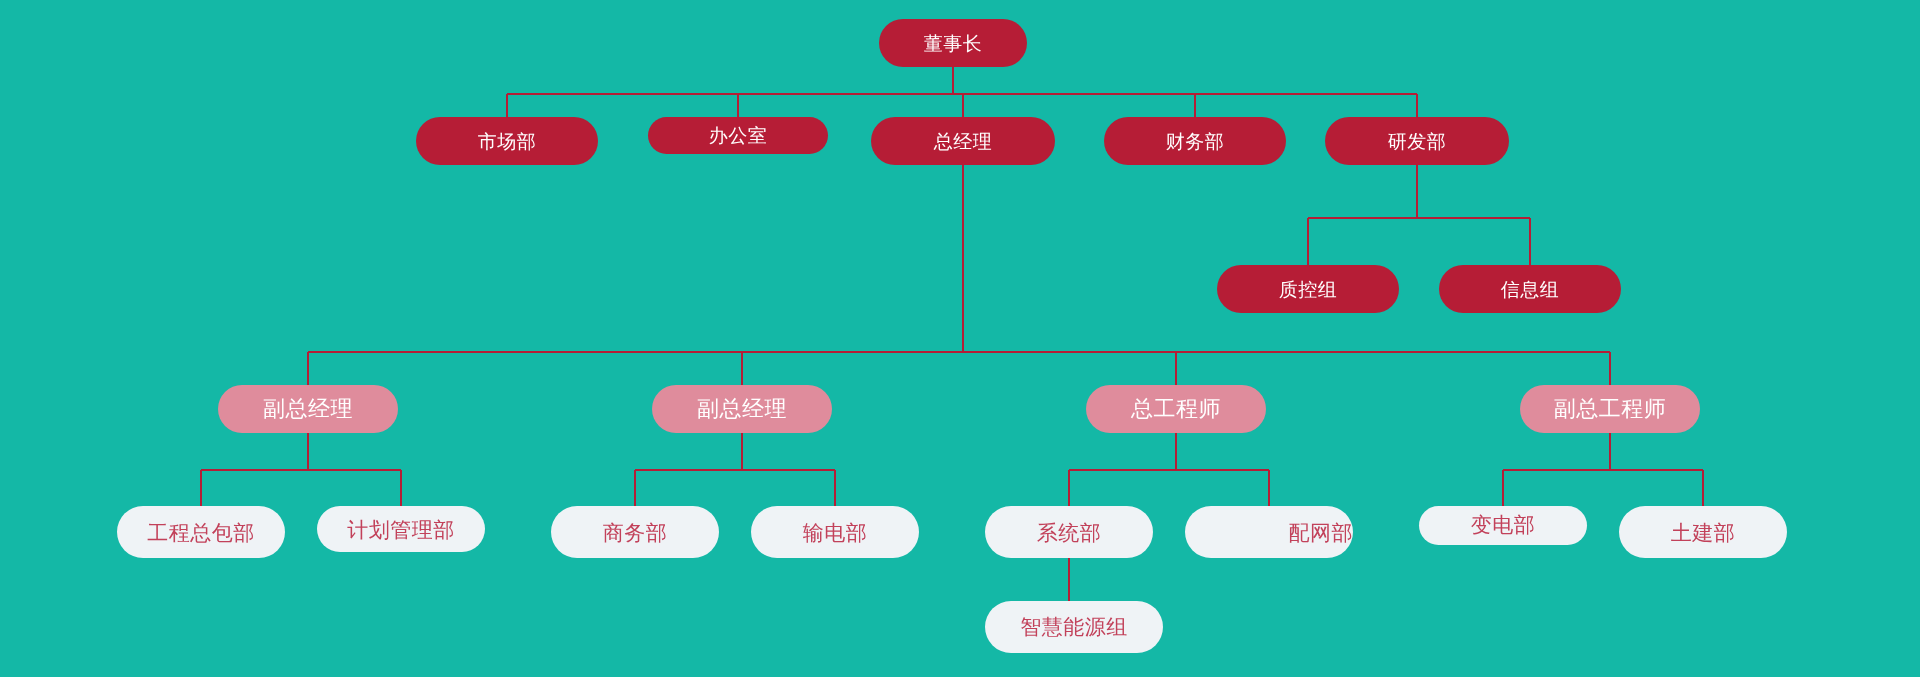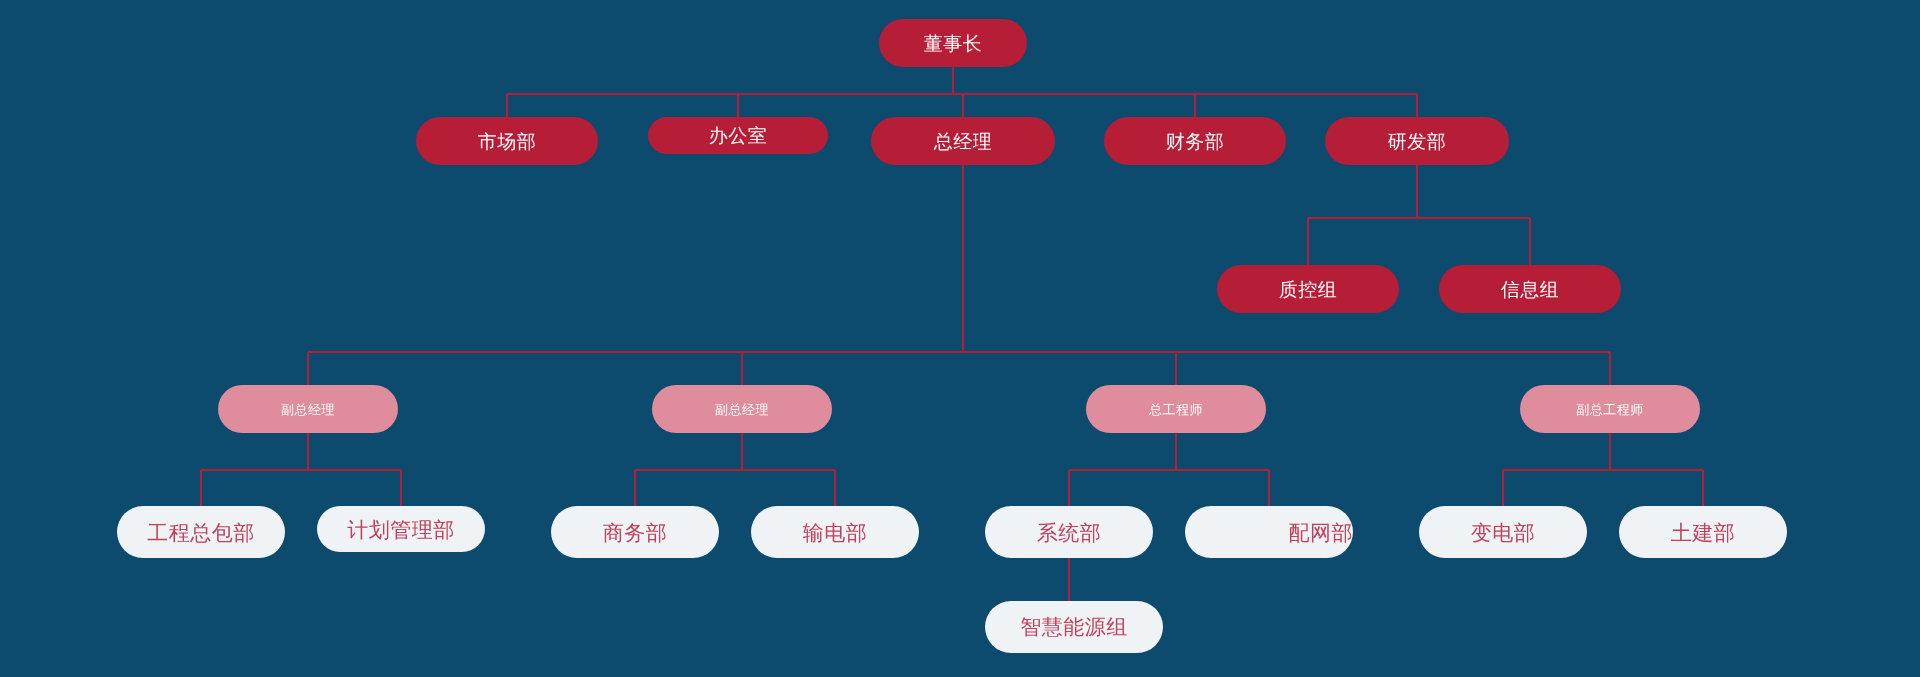--- a/index.html
+++ b/index.html
@@ -5,21 +5,21 @@
 <style>
   html, body {
     margin: 0;
     padding: 0;
     background: #ffffff;
   }
   #chart-root {
     position: relative;
     width: 1920px;
     height: 677px;
-    background: #0c4a6e;
+    background: #14b8a6;
     font-family: "Liberation Sans", "DejaVu Sans", sans-serif;
     overflow: hidden;
   }
   #connector-layer {
     position: absolute;
     left: 0;
     top: 0;
     width: 1920px;
     height: 677px;
     pointer-events: none;
@@ -40,21 +40,21 @@
     line-height: 1;
   }
   .lvl-primary {
     background: #B61D36;
     color: #ffffff;
     font-size: 19px;
   }
   .lvl-secondary {
     background: #DF8C9C;
     color: #ffffff;
-    font-size: 13px;
+    font-size: 22px;
   }
   .lvl-leaf {
     background: #EFF3F6;
     color: #C2415A;
     font-size: 21px;
   }
 </style>
 </head>
 <body>
 
@@ -143,21 +143,21 @@
       </div>
       <div class="node lvl-leaf" style="left: 751px; top: 506px; width: 168px; height: 52px;">
         <span class="node-label">输电部</span>
       </div>
       <div class="node lvl-leaf" style="left: 985px; top: 506px; width: 168px; height: 52px;">
         <span class="node-label">系统部</span>
       </div>
       <div class="node lvl-leaf" style="left: 1185px; top: 506px; width: 168px; height: 52px; justify-content: flex-end;">
         <span class="node-label">配网部</span>
       </div>
-      <div class="node lvl-leaf" style="left: 1419px; top: 506px; width: 168px; height: 52px;">
+      <div class="node lvl-leaf" style="left: 1419px; top: 506px; width: 168px; height: 39px; font-family: Liberation Serif, serif;">
         <span class="node-label">变电部</span>
       </div>
       <div class="node lvl-leaf" style="left: 1619px; top: 506px; width: 168px; height: 52px;">
         <span class="node-label">土建部</span>
       </div>
       <div class="node lvl-leaf" style="left: 985px; top: 601px; width: 178px; height: 52px; font-family: Liberation Serif, serif;">
         <span class="node-label">智慧能源组</span>
       </div>
     </div>
 </div>

